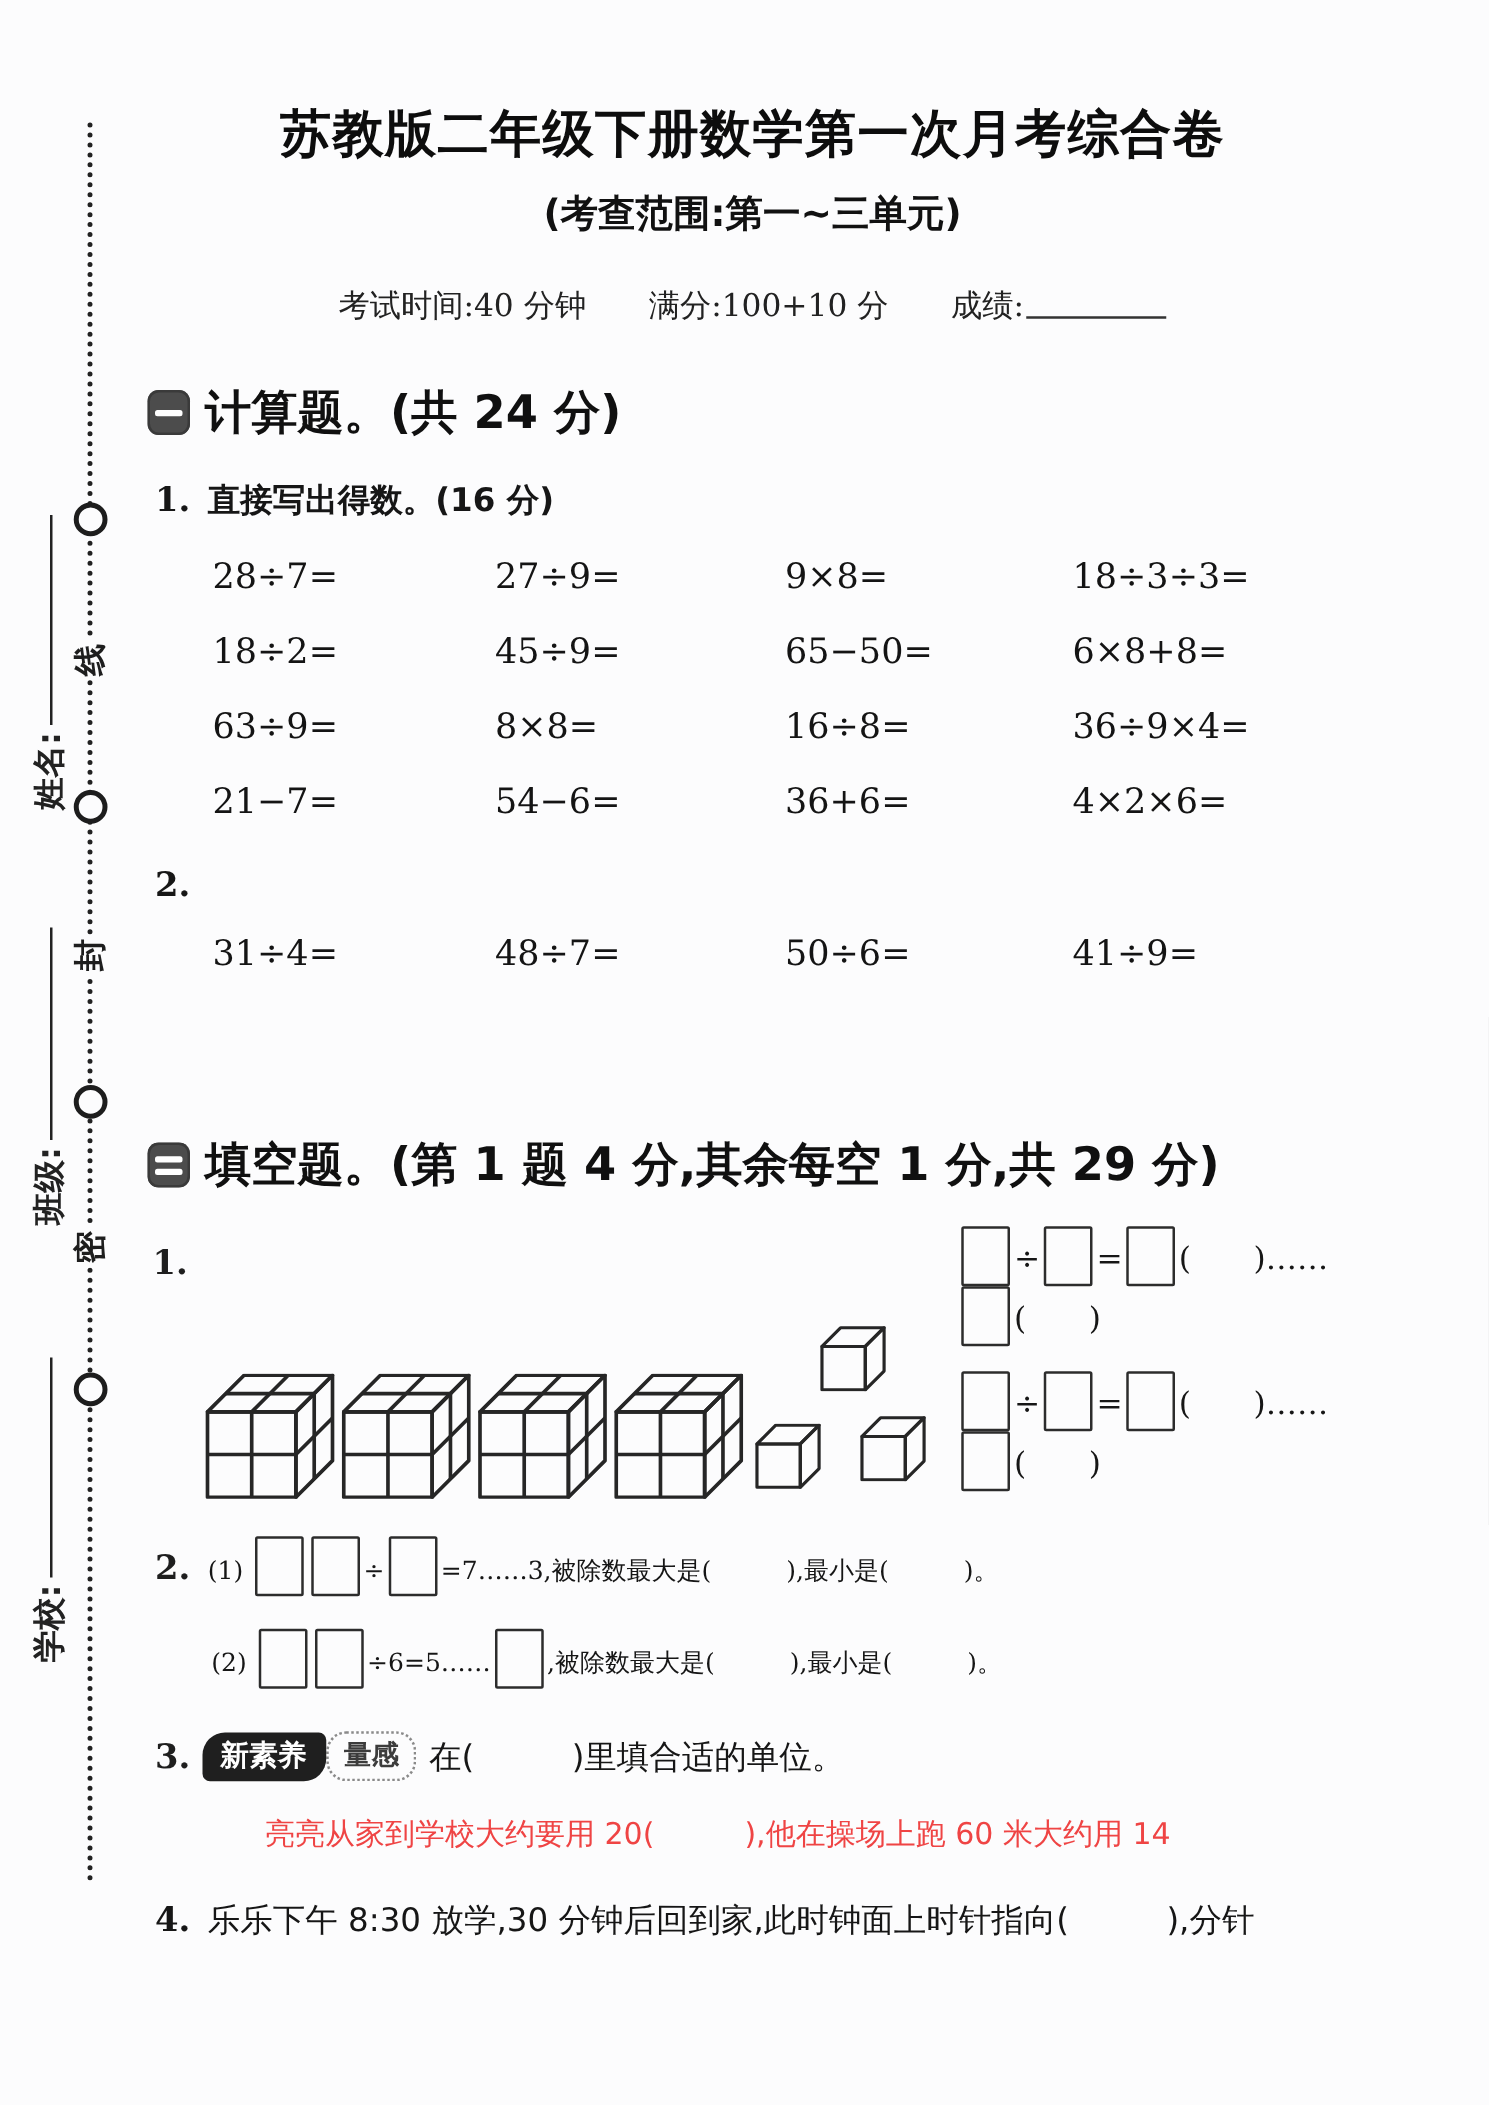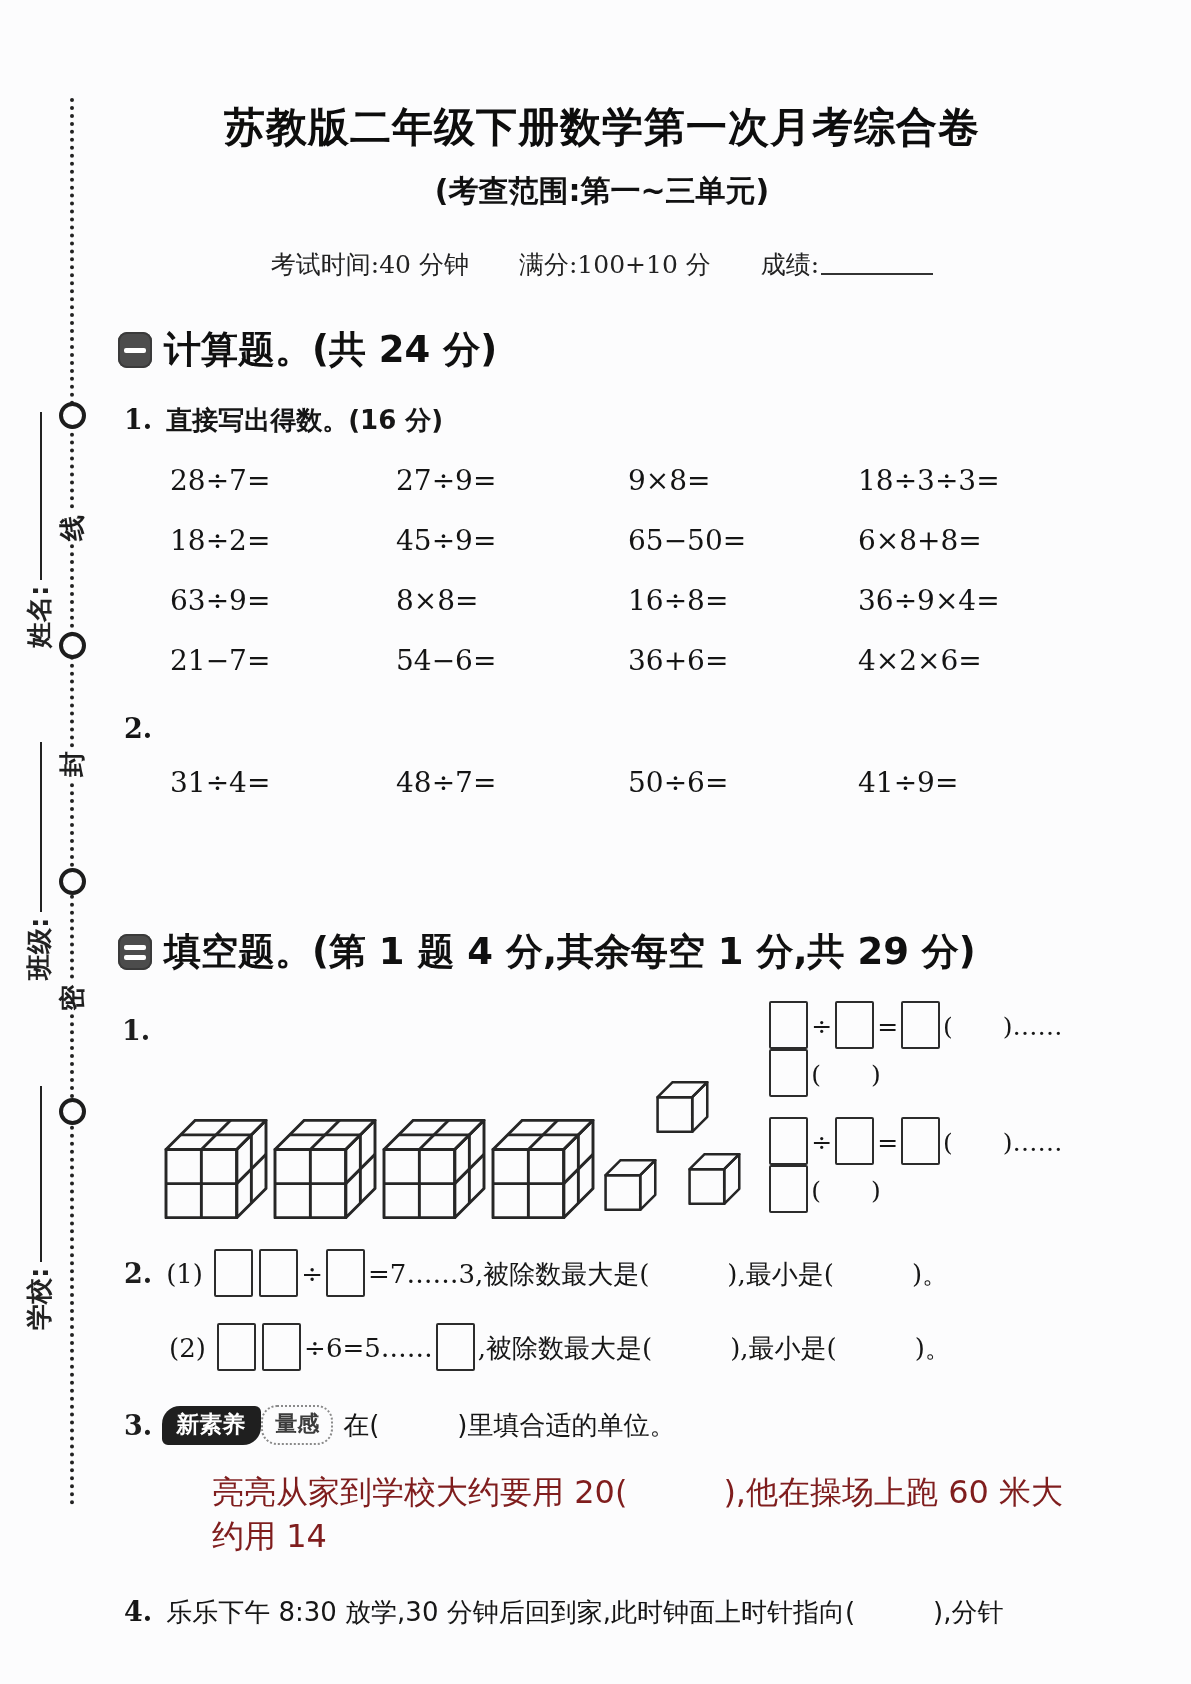--- a/index.html
+++ b/index.html
@@ -30,21 +30,21 @@
     position:absolute;left:22px;
     transform:rotate(-90deg);transform-origin:0 0;
     white-space:nowrap;font-size:26px;font-weight:700;color:#222;
     display:flex;align-items:baseline;
   }
   .side-label .write-line{
     display:inline-block;height:2px;background:#222;
     margin-left:6px;transform:translateY(-6px);
   }
   
-  .content{position:absolute;left:118px;top:100px;width:968px;}
+  .content{position:absolute;left:118px;top:80px;width:968px;}
   .title{
     margin:0;text-align:center;font-size:41px;font-weight:900;
     letter-spacing:1px;color:#0d0d0d;
   }
   .subtitle{
     margin:16px 0 0;text-align:center;font-size:30px;font-weight:800;color:#111;
   }
   .meta{
     margin:36px 0 0;text-align:center;font-size:25px;color:#222;
     font-family:"DejaVu Serif","Liberation Serif",serif;
@@ -92,35 +92,35 @@
   .boxline{
     font-family:"DejaVu Serif","Liberation Serif",serif;
     font-size:25px;color:#161616;white-space:pre-wrap;
   }
   .boxline .fbox{
     display:inline-block;width:35px;height:44px;
     border:2.5px solid #2c2c2c;border-radius:2px;background:transparent;
     vertical-align:-14px;margin:0 3px;
   }
   .fill-lines{margin:30px 0 0 6px;display:flex;flex-direction:column;gap:26px;}
-  .fill-lines .boxline{font-size:26px;}
+  .fill-lines .boxline{font-size:20px;}
   .fill-lines .withnum{display:flex;gap:14px;align-items:baseline;}
   
   .q3-head{margin:34px 0 0 6px;display:flex;align-items:center;gap:10px;font-size:26px;}
   .badge-dark{
     background:#1f1f1f;color:#fff;font-size:23px;font-weight:700;
     padding:3px 16px 5px 14px;border-radius:18px 6px 18px 6px;
     position:relative;z-index:2;
   }
   .badge-dotted{
     border:2px dotted #8a8a8a;color:#3c3c3c;font-size:22px;font-weight:700;
     padding:2px 12px 4px;border-radius:16px;margin-left:-10px;background:#fcfcfd;z-index:1;
   }
   .q3-lead{font-size:26px;color:#161616;}
-  .para{margin:26px 0 0 6px;display:flex;flex-direction:column;gap:28px;font-size:32px;color:#7f1d1d;justify-content:space-between;}
+  .para{margin:26px 0 0 6px;display:flex;flex-direction:column;gap:28px;font-size:24px;color:#ef4444;justify-content:space-between;}
   .para .line{font-family:"DejaVu Serif","Liberation Serif",serif;white-space:pre-wrap;font-family:"DejaVu Sans","Liberation Sans",sans-serif;}
   .indent-big{margin-left:88px;}
   .indent-sm{margin-left:30px;}
   .q4{margin:36px 0 0 6px;display:flex;flex-direction:column;gap:30px;font-size:26px;color:#161616;}
   .q4 .first-line{display:flex;gap:14px;align-items:baseline;}
 </style>
 </head>
 <body>
 
 <div class="paper">

